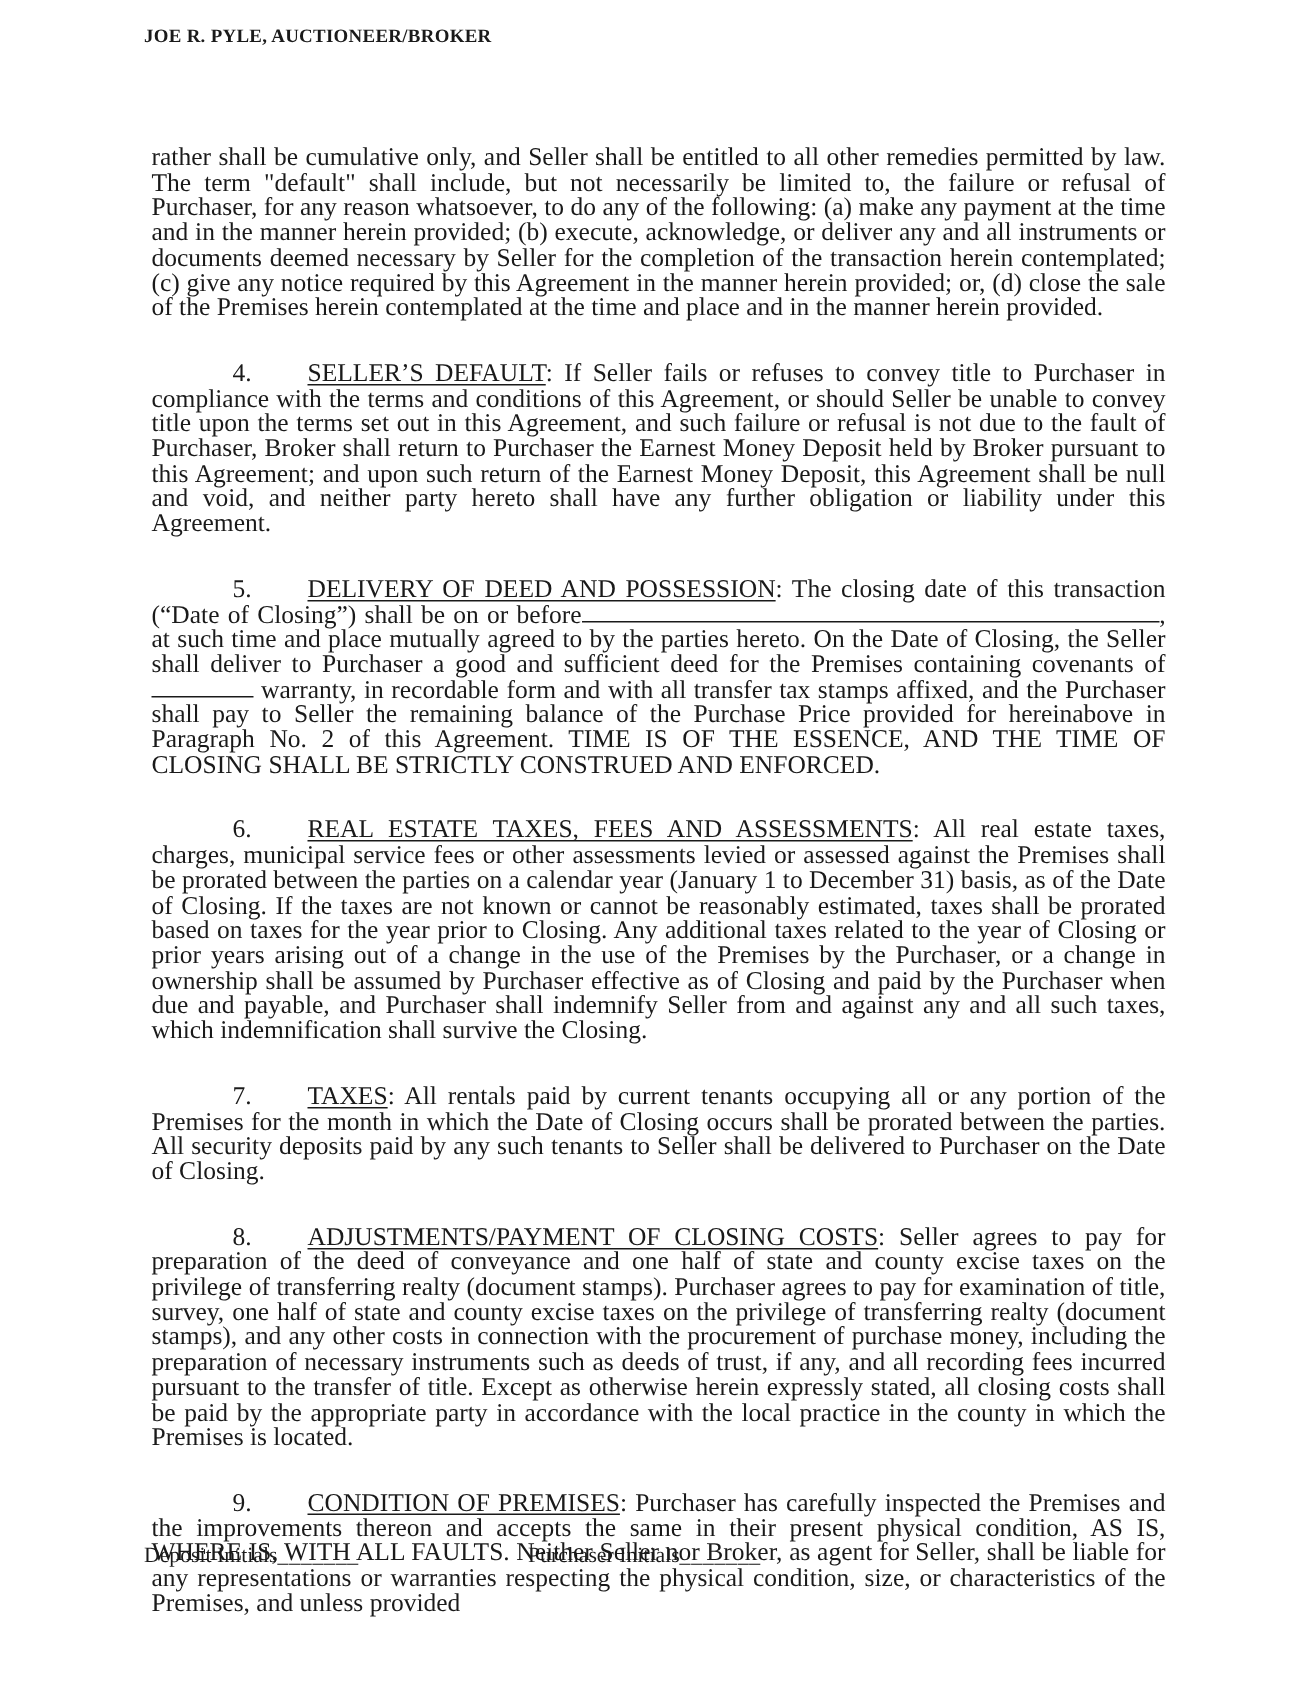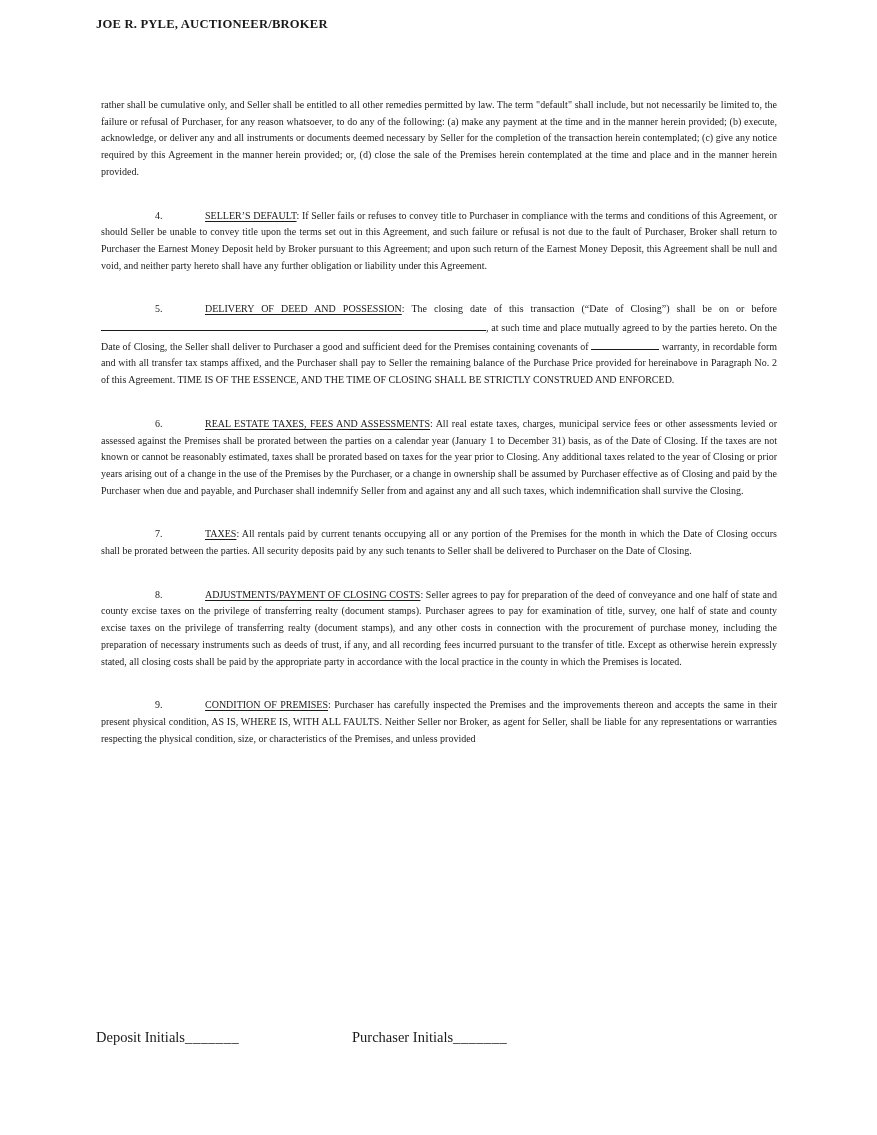--- a/index.html
+++ b/index.html
@@ -23,21 +23,21 @@
     font-size: 12.6px;
     font-weight: bold;
     letter-spacing: 0.2px;
     white-space: nowrap;
   }
   .content {
     position: absolute;
     left: 101px;
     top: 97px;
     width: 676px;
-    font-size: 10px;
+    font-size: 17px;
     line-height: 16.7px;
     text-align: justify;
   }
   .para {
     margin: 0 0 16.7px 0;
   }
   .para.indent {
     text-indent: 54px;
     margin-top: 27px;
   }

